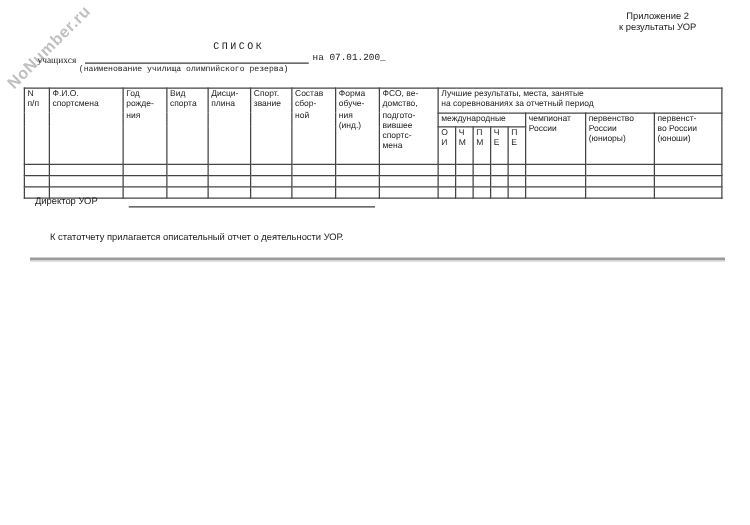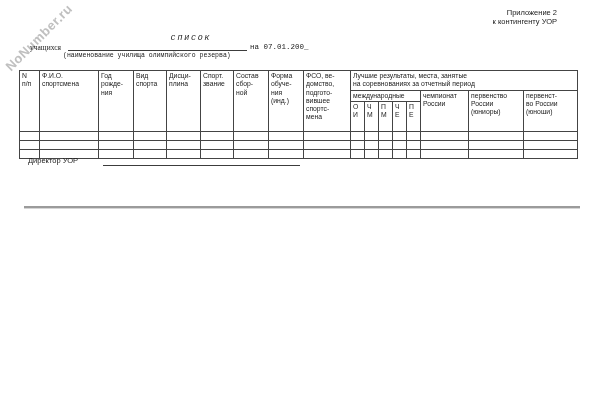--- a/index.html
+++ b/index.html
@@ -5,23 +5,23 @@
   html,body{margin:0;padding:0;background:#ffffff;}
   body{width:600px;height:420px;font-family:"Liberation Sans",sans-serif;color:#1a1a1a;}
   .page{position:relative;width:600px;height:420px;background:#fff;overflow:hidden;}
   .abs{position:absolute;}
   .mono{font-family:"Liberation Mono",monospace;}
 
   .watermark{left:-16px;top:30px;width:110px;text-align:center;
     transform:rotate(-45deg);transform-origin:center;
     color:#c0c0c0;font-size:13px;font-weight:bold;letter-spacing:0.5px;}
 
-  .appendix{right:43px;top:8px;text-align:right;font-size:7.5px;line-height:9px;}
-
-  .doc-title{left:0;top:33px;width:382px;text-align:center;font-size:8px;letter-spacing:2px;font-style:italic;}
+  .appendix{right:43px;top:8px;text-align:center;font-size:7.5px;line-height:9px;}
+
+  .doc-title{left:0;top:33px;width:382px;text-align:center;font-size:8px;letter-spacing:2px;}
   .subject{left:30px;top:43px;font-size:7.5px;font-family:Liberation Serif, serif;}
   .blank-line{height:0;border-bottom:1px solid #3c3c3c;}
   .name-line{left:68px;top:50px;width:179px;}
   .date{left:250px;top:43px;font-size:7.5px;}
   .caption{left:63px;top:52px;font-size:6.5px;white-space:nowrap;}
 
   table.form{position:absolute;left:19px;top:70px;width:558px;
     border-collapse:collapse;table-layout:fixed;}
   table.form th,table.form td{border:1px solid #444444;padding:1px 2px;
     vertical-align:top;text-align:left;font-weight:normal;
@@ -40,21 +40,21 @@
 </style>
 </head>
 <body>
 
 <div class="page">
 
   <div class="abs watermark">NoNumber.ru</div>
 
   <div class="abs appendix">
     <div>Приложение 2</div>
-    <div>к контингенту УОР</div>
+    <div>к результаты УОР</div>
   </div>
 
   <div class="abs doc-title mono">СПИСОК</div>
   <div class="abs subject mono">учащихся</div>
   <div class="abs blank-line name-line"></div>
   <div class="abs date mono">на 07.01.200_</div>
   <div class="abs caption mono">(наименование училища олимпийского резерва)</div>
 
   <table class="form">
     <colgroup>
@@ -187,15 +187,16 @@
           <td></td>
           <td></td>
           <td></td>
           <td></td>
         </tr>
       </tbody>
   </table>
 
   <div class="abs director">Директор УОР</div>
   <div class="abs director-line"></div>
+  <div class="abs note2">К статотчету прилагается описательный отчет о деятельности УОР.</div>
   <div class="abs divider"></div>
 
 </div>
 
 </body></html>

